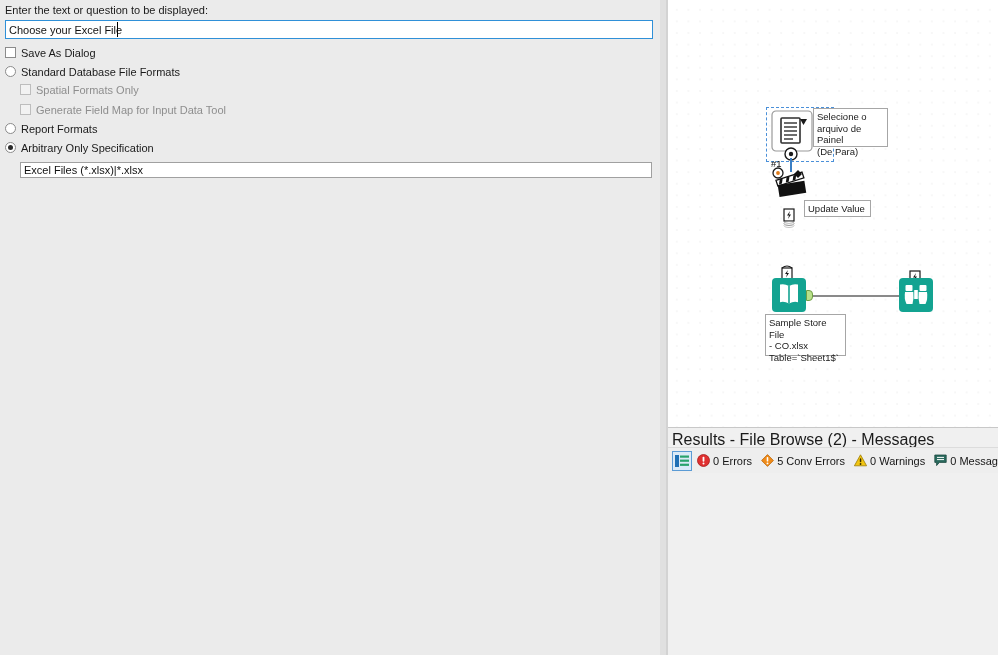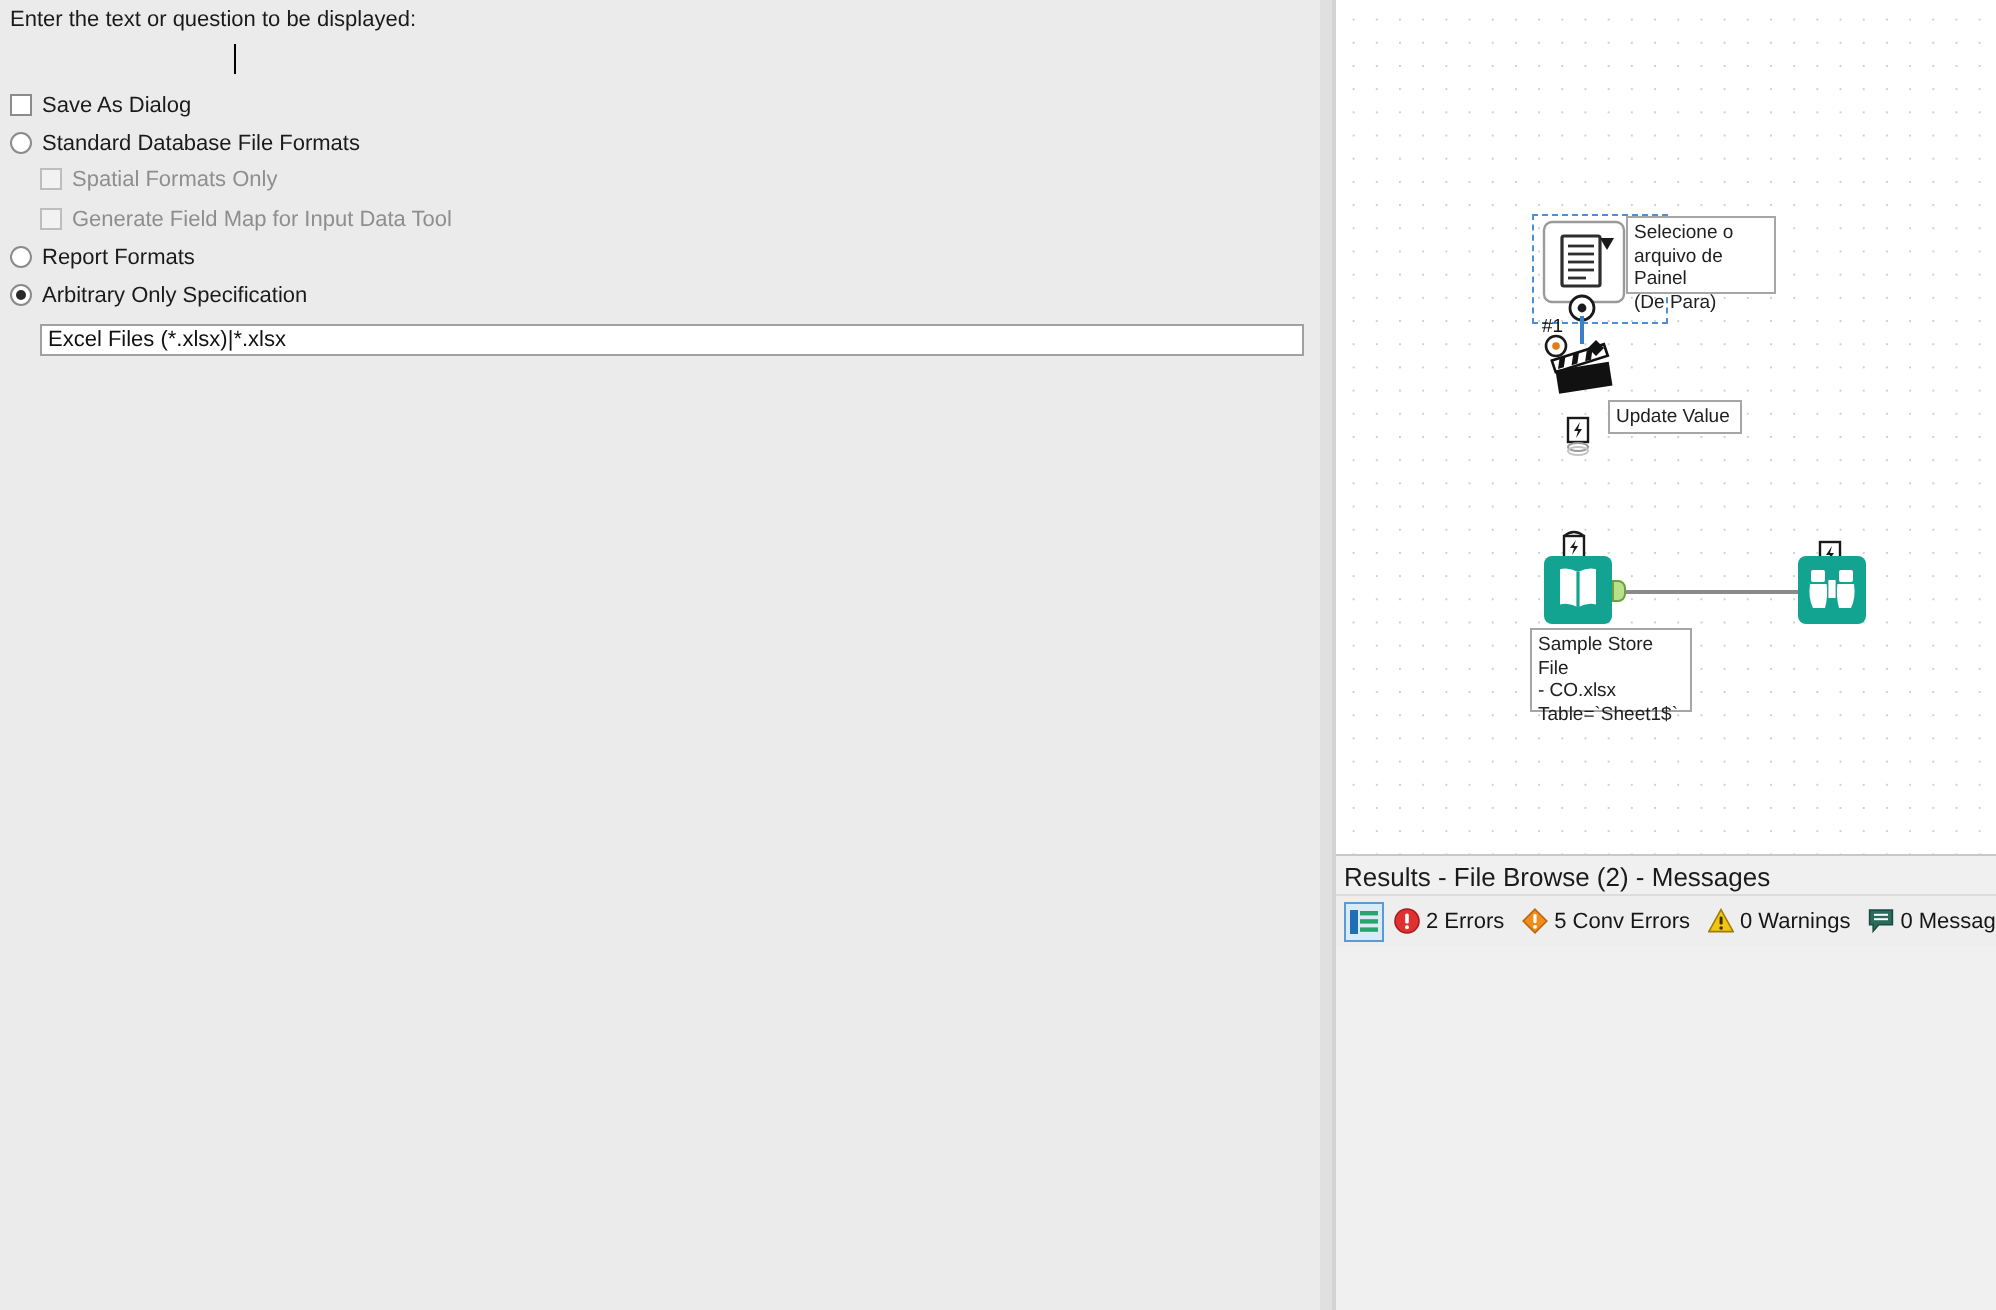--- a/index.html
+++ b/index.html
@@ -92,21 +92,21 @@
   .anchor.in{border-radius:0 4px 4px 0;}
   .stub{position:absolute;width:2px;background:#3b7fc4;}
 
   
   #results{
     position:absolute;left:668px;top:427px;width:330px;height:228px;
     background:#f0f0f0;box-sizing:border-box;border-top:1px solid #c8c8c8;
   }
   #results-title{
     position:absolute;left:0;top:0;width:330px;height:18px;
-    background:#f0f0f0;font-size:13px;color:#1a1a1a;
+    background:#f0f0f0;font-size:16px;color:#1a1a1a;
     padding:3px 0 0 4px;box-sizing:border-box;white-space:nowrap;
   }
   #results-toolbar{
     position:absolute;left:0;top:19px;width:330px;height:25px;
     background:#eeeeee;border-top:1px solid #dcdcdc;border-bottom:1px solid #dcdcdc;
     display:flex;align-items:center;
   }
   #results-body{
     position:absolute;left:0;top:45px;width:330px;height:183px;background:#f0f0f0;
   }
@@ -122,20 +122,21 @@
 </head>
 <body>
 
 <div id="root">
 
   <div id="config-panel">
     <div id="config-inner">
 
       <div class="cfg-label">Enter the text or question to be displayed:</div>
 
+      <input id="prompt-input" type="text" value="Choose your Excel File" style="">
       <div class="caret"></div>
 
       <div class="opt-row" style="top:47px;left:5px;">
         <span class="cb"></span>
         <span class="lbl">Save As Dialog</span>
       </div>
 
       <div class="opt-row" style="top:66px;left:5px;">
         <span class="rb"></span>
         <span class="lbl">Standard Database File Formats</span>
@@ -274,21 +275,21 @@
           <rect x="5" y="8.7" width="9" height="2.2" fill="#2aa36c"></rect>
         </svg>
       </div>
 
       <div class="tb-item">
         <svg width="13" height="13" viewBox="0 0 13 13" class="ico">
           <circle cx="6.5" cy="6.5" r="6" fill="#e03131" stroke="#a61c1c" stroke-width="0.8"></circle>
           <rect x="5.6" y="2.8" width="1.8" height="5" rx="0.8" fill="#ffffff"></rect>
           <circle cx="6.5" cy="9.6" r="1" fill="#ffffff"></circle>
         </svg>
-        <span class="txt">2 Errors</span>
+        <span class="txt">0 Errors</span>
       </div>
 
       <div class="tb-item">
         <svg width="13" height="13" viewBox="0 0 13 13" class="ico">
           <path d="M6.5 0.6 L12.4 6.5 L6.5 12.4 L0.6 6.5 Z" fill="#f08c1a" stroke="#b9660d" stroke-width="0.8"></path>
           <rect x="5.7" y="3" width="1.6" height="4.6" rx="0.7" fill="#ffffff"></rect>
           <circle cx="6.5" cy="9.4" r="0.95" fill="#ffffff"></circle>
         </svg>
         <span class="txt">5 Conv Errors</span>
       </div>

